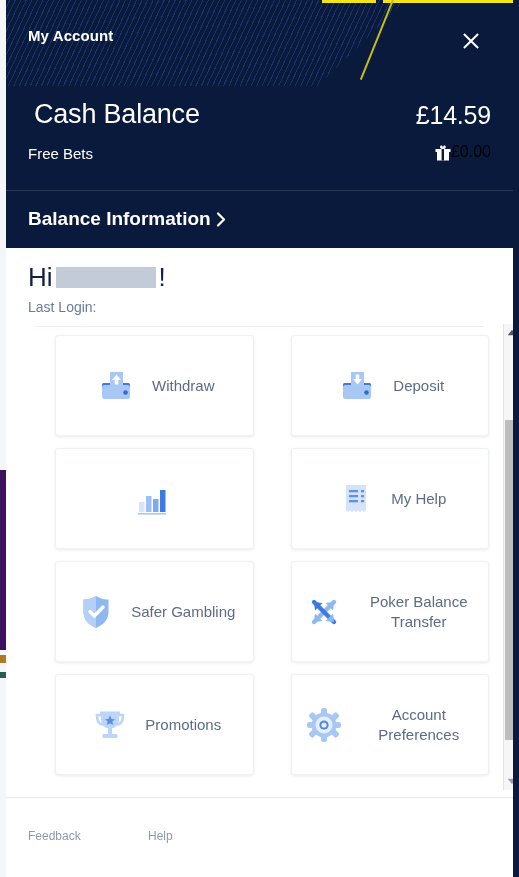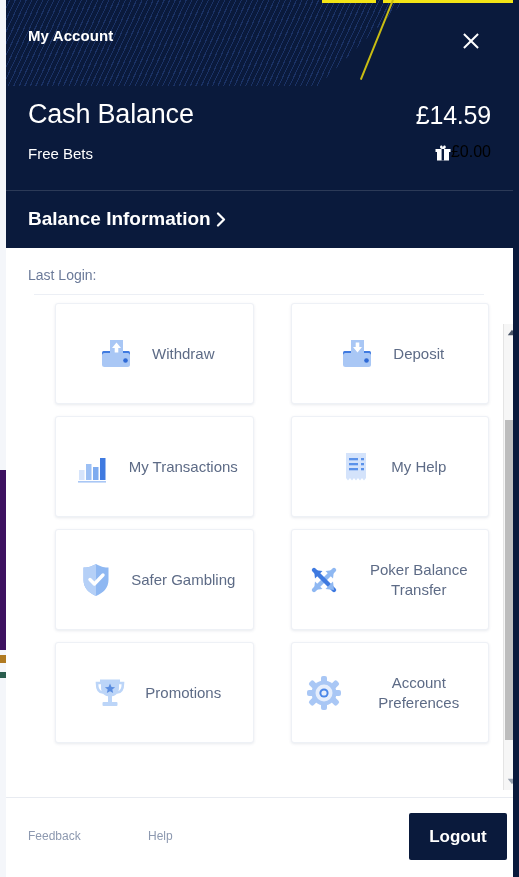--- a/index.html
+++ b/index.html
@@ -148,21 +148,21 @@
   .close-btn::after  { transform: rotate(-45deg); }
 
   .balance-block {
     position: absolute;
     left: 0; top: 86px;
     width: 507px; height: 100px;
     z-index: 4;
   }
   .cash-label {
     position: absolute;
-    left: 22px; top: 13px;
+    left: 28px; top: 13px;
     font-size: 27px;
     color: #ffffff;
     letter-spacing: -0.2px;
   }
   .cash-value {
     position: absolute;
     right: 22px; top: 15px;
     font-size: 25px;
     color: #ffffff;
     letter-spacing: -0.2px;
@@ -414,20 +414,25 @@
         <span class="balance-info-label">Balance Information</span>
         <svg class="chev" width="10" height="15" viewBox="0 0 10 15">
           <path d="M2 1.5 L8 7.5 L2 13.5" fill="none" stroke="#ffffff" stroke-width="2.2" stroke-linecap="round" stroke-linejoin="round"></path>
         </svg>
       </div>
     </div>
 
     <div class="body">
 
       <div class="greeting-area">
+        <div class="greeting">
+          <span class="hi">Hi</span>
+          <span class="redacted"></span>
+          <span class="bang">!</span>
+        </div>
         <div class="last-login">Last Login:</div>
         <div class="greeting-sep"></div>
       </div>
 
       <div class="scroll-area">
         <div class="tiles">
 
           <div class="tile">
             <span class="tile-icon">
               <svg width="44" height="44" viewBox="0 0 44 44">
@@ -459,22 +464,20 @@
           <div class="tile">
             <span class="tile-icon">
               <svg width="44" height="44" viewBox="0 0 44 44">
                 <rect x="7" y="25" width="5.5" height="10" fill="#d6e4fb"></rect>
                 <rect x="14" y="19" width="5.5" height="16" fill="#9dc0f4"></rect>
                 <rect x="21" y="22" width="5.5" height="13" fill="#7eabef"></rect>
                 <rect x="28" y="13" width="5.5" height="22" fill="#3f7ae0"></rect>
                 <rect x="6" y="36" width="28" height="1.6" fill="#a9c7f5"></rect>
               </svg>
             </span>
-            <span class="tile-label">My
-Transactions</span>
           </div>
 
           <div class="tile">
             <span class="tile-icon">
               <svg width="44" height="44" viewBox="0 0 44 44">
                 <path d="M12 8 H32 V33 L30 35.5 L28 33 L26 35.5 L24 33 L22 35.5 L20 33 L18 35.5 L16 33 L14 35.5 L12 33 Z" fill="#d4e3fb"></path>
                 <rect x="15" y="13" width="9" height="2.3" fill="#5b92ea"></rect>
                 <rect x="15" y="18" width="9" height="2.3" fill="#5b92ea"></rect>
                 <rect x="15" y="23" width="9" height="2.3" fill="#5b92ea"></rect>
                 <rect x="27" y="13" width="3" height="2.3" fill="#5b92ea"></rect>
@@ -550,21 +553,20 @@
             <span class="tile-label">Account
 Preferences</span>
           </div>
 
         </div>
       </div>
 
       <div class="footer">
         <span class="footer-link fl-feedback">Feedback</span>
         <span class="footer-link fl-help">Help</span>
-        <button class="logout-btn">Logout</button>
       </div>
 
     </div>
   </div>
 
   <div class="scrollbar">
     <div class="sb-arrow sb-up">
       <svg class="tri" width="10" height="7" viewBox="0 0 10 7">
           <path d="M5 0.8 L9.2 6.2 L0.8 6.2 Z" fill="#4a5568"></path>
         </svg>

